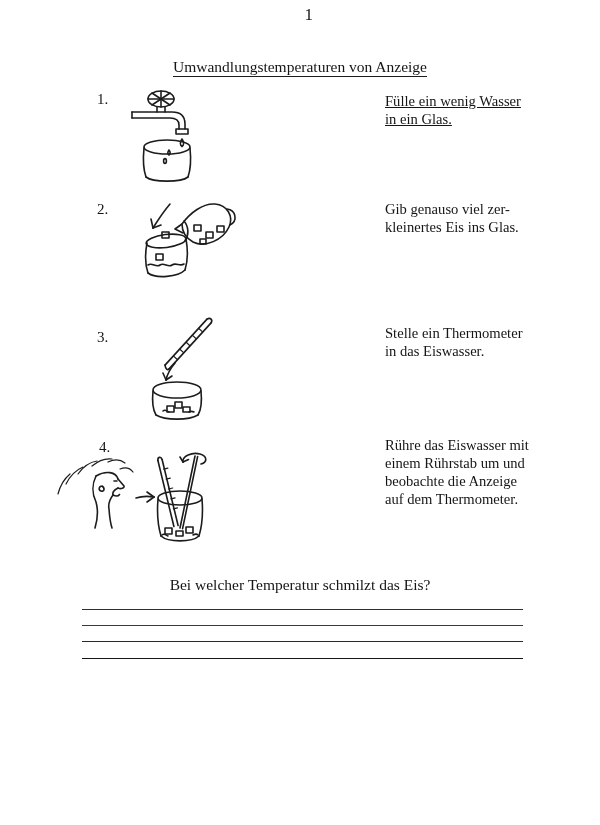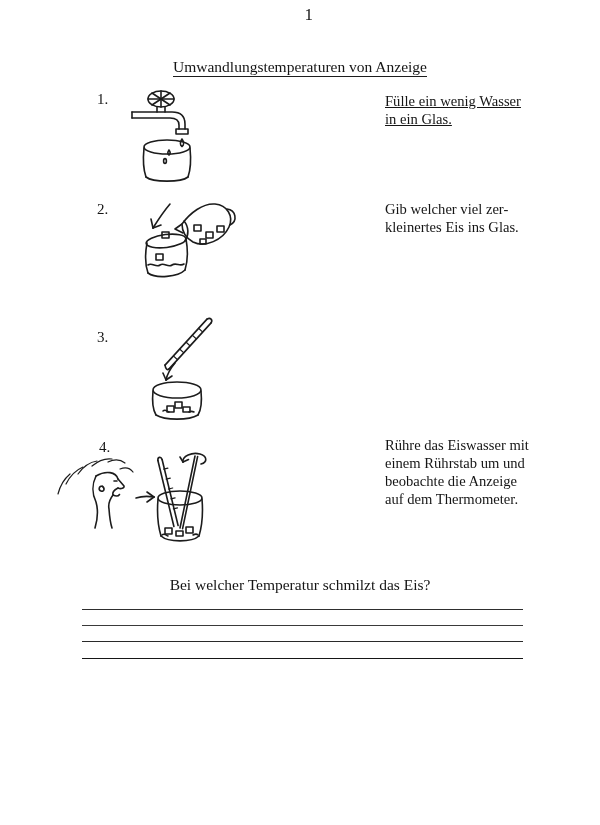--- a/index.html
+++ b/index.html
@@ -89,21 +89,21 @@
         <path d="M52,30 L45,35 L53,39"></path>
         <path d="M54,27 C59,33 59,41 55,47"></path>
         <path d="M97,15 C106,16 108,27 100,31"></path>
         <path d="M64,31 h7 v6 h-7 z"></path>
         <path d="M76,38 h7 v6 h-7 z"></path>
         <path d="M87,32 h7 v6 h-7 z"></path>
         <path d="M70,45 h6 v5 h-6 z"></path>
       </g>
     </svg>
   </div>
-  <div class="step-text" style="top:200px;">Gib welcher viel zer-
+  <div class="step-text" style="top:200px;">Gib genauso viel zer-
 kleinertes Eis ins Glas.</div>
 
   <div class="step-number" style="left:97px;top:329px;">3.</div>
   <div class="illus" style="left:137px;top:313px;">
     <svg width="92" height="110" viewBox="0 0 92 110">
       <g class="ink">
         <path d="M32.1,55.9 L74.1,9.9"></path>
         <path d="M28,52.1 L70,6.1"></path>
         <path d="M70,6.1 C73.5,4.2 76,6.8 74.1,9.9"></path>
         <path d="M32.1,55.9 C30.3,57.6 28.6,56 28,52.1"></path>
@@ -124,20 +124,22 @@
         <path d="M64,78 C65,88 64,97 61,102"></path>
         <path d="M19,102 C28,107.5 52,107.5 61,102"></path>
         <path d="M30,93 h7 v6 h-7 z"></path>
         <path d="M38,89 h7 v6 h-7 z"></path>
         <path d="M46,94 h7 v5 h-7 z"></path>
         <path d="M26,98 c2,-2 4,0 6,1"></path>
         <path d="M52,99 c2,-1 3,-1 5,0"></path>
       </g>
     </svg>
   </div>
+  <div class="step-text" style="top:324px;">Stelle ein Thermometer
+in das Eiswasser.</div>
 
   <div class="step-number" style="left:99px;top:439px;">4.</div>
   <div class="illus" style="left:52px;top:446px;">
     <svg width="158" height="102" viewBox="0 0 158 102">
       <g class="ink-thin">
         <path d="M6,48 C8,40 12,33 18,28"></path>
         <path d="M14,38 C18,30 24,24 31,21"></path>
         <path d="M26,28 C31,21 38,16 45,15"></path>
         <path d="M40,20 C46,15 53,12 60,13"></path>
         <path d="M56,16 C62,13 68,13 73,17"></path>

